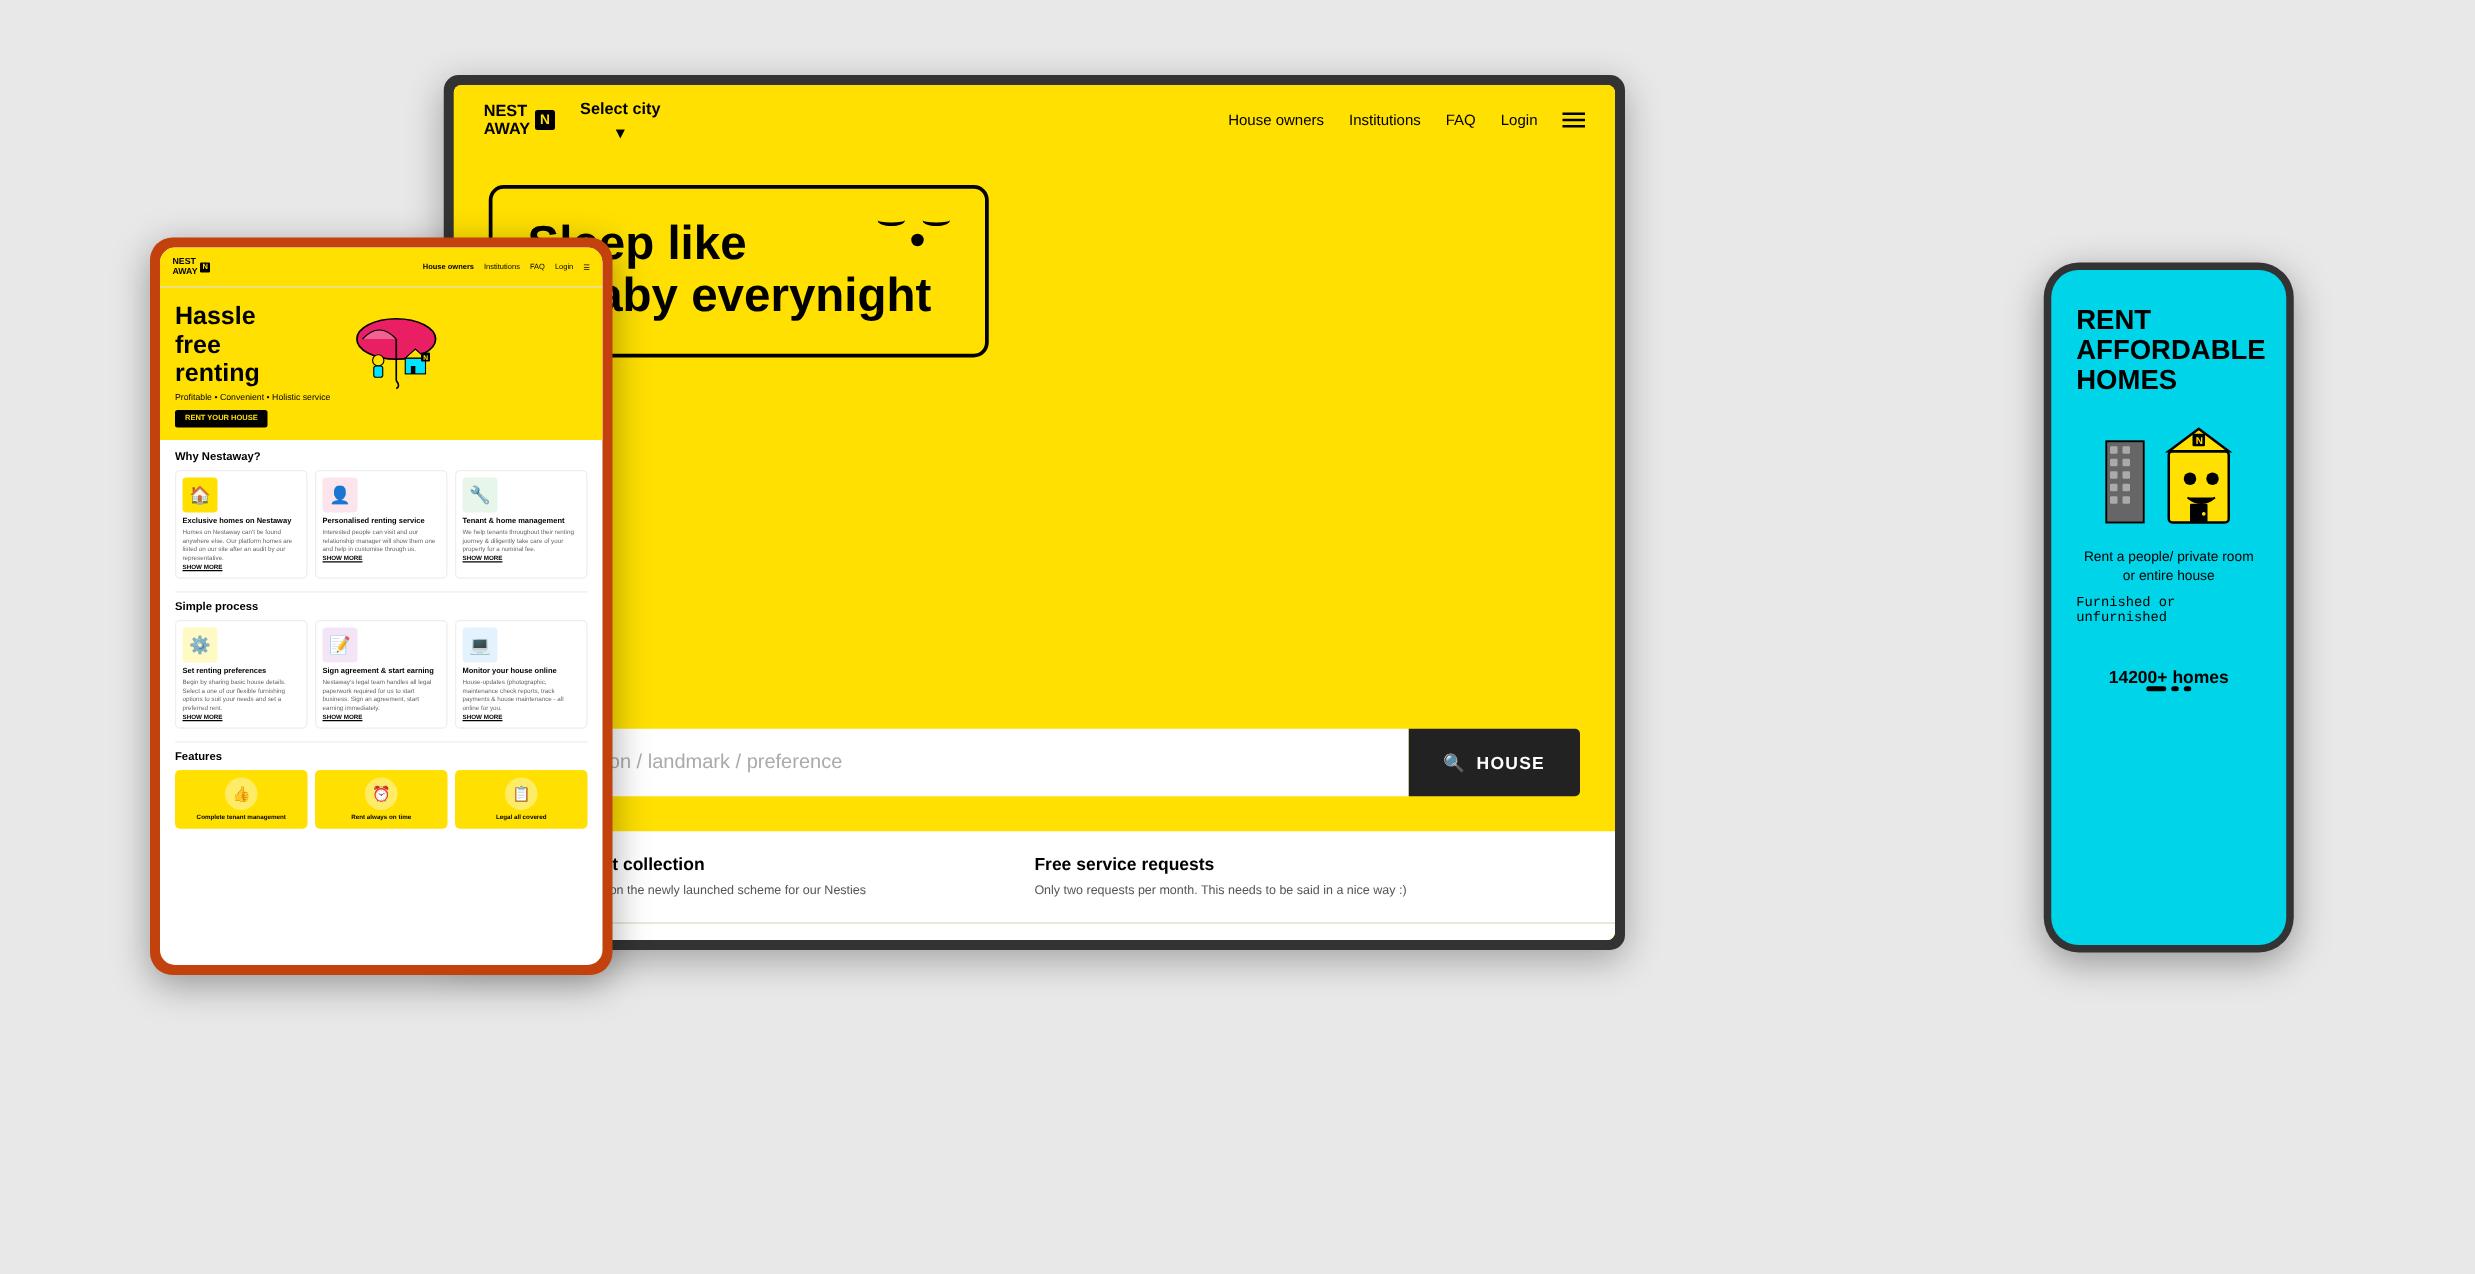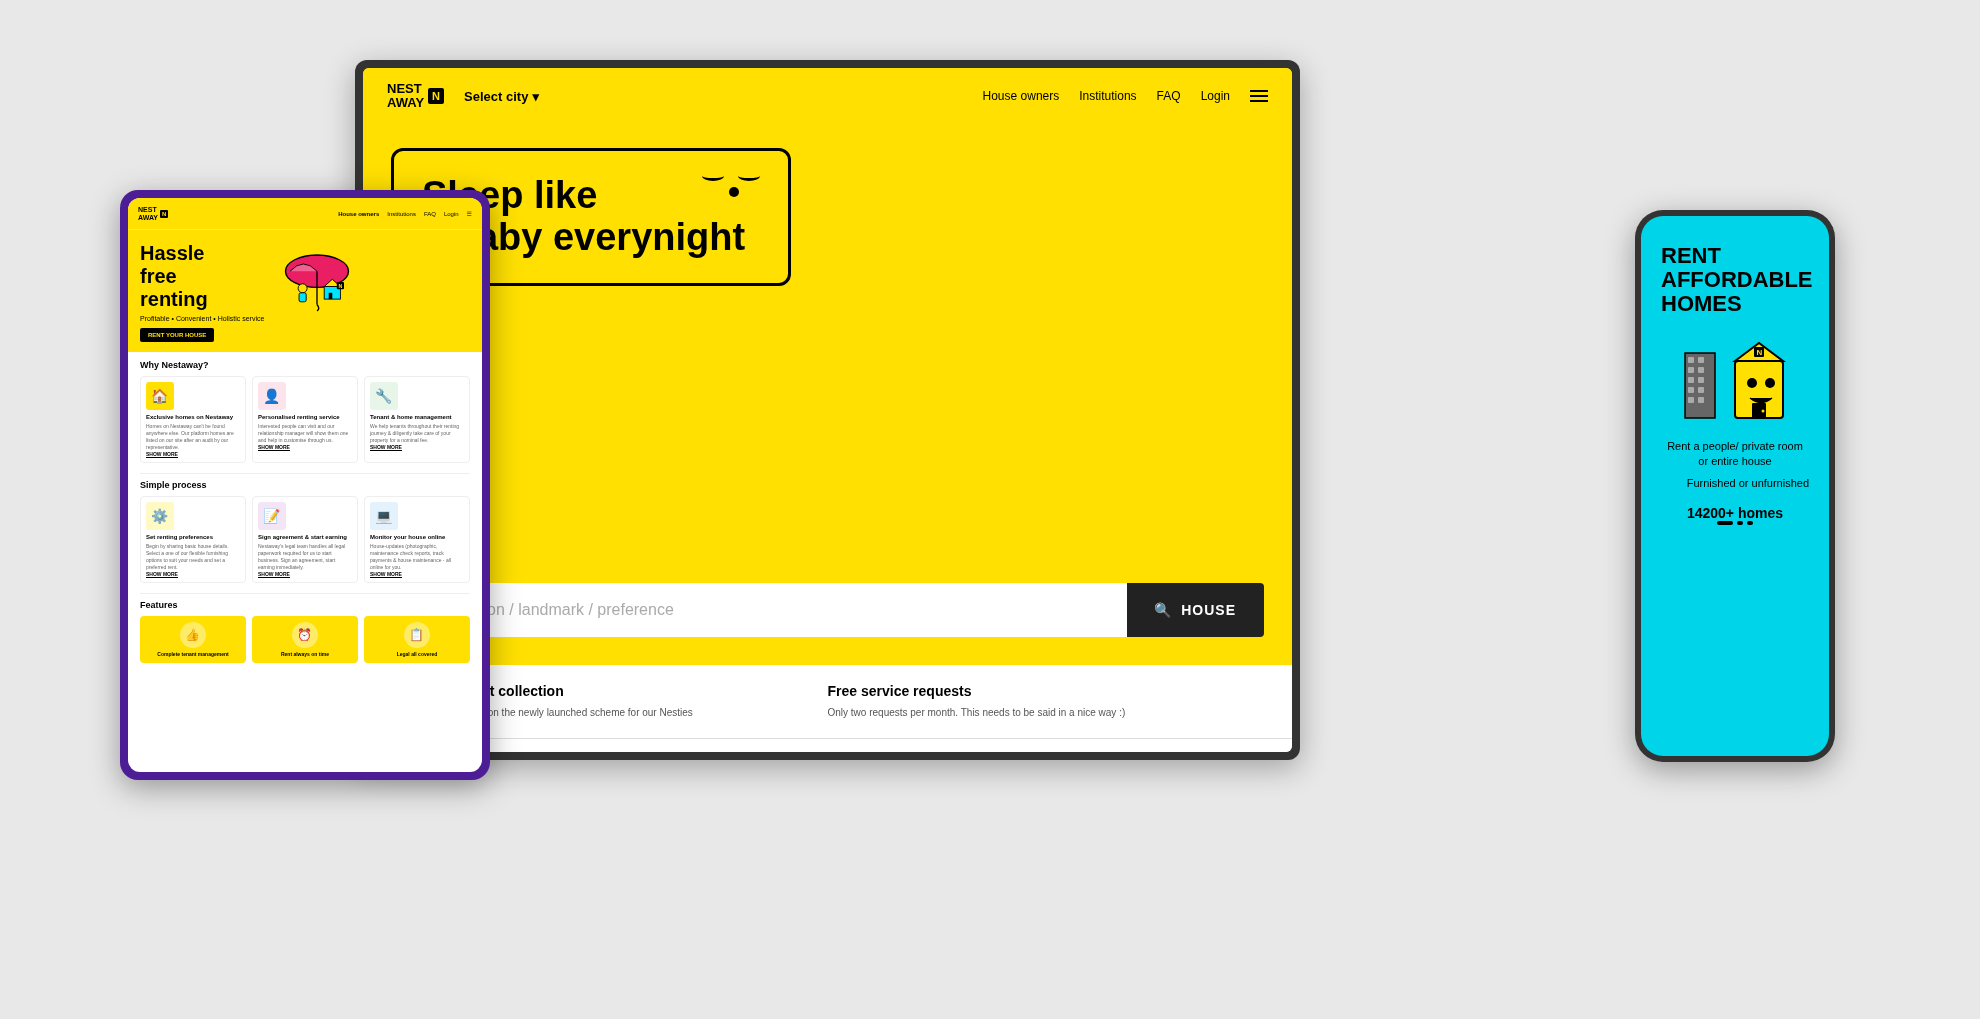--- a/index.html
+++ b/index.html
@@ -66,20 +66,21 @@
       border-radius: 2px;
     }
     .monitor-city {
       font-size: 13px;
       font-weight: 700;
       color: #000;
       display: flex;
       align-items: center;
       gap: 4px;
       cursor: pointer;
+      flex-direction: column;
     }
     .monitor-nav-right {
       margin-left: auto;
       display: flex;
       align-items: center;
       gap: 20px;
     }
     .monitor-nav-link {
       font-size: 12px;
       color: #000;
@@ -239,21 +240,21 @@
       font-size: 14px;
     }
 
     
     .tablet {
       position: absolute;
       left: 120px;
       top: 190px;
       width: 370px;
       height: 590px;
-      background: #4c1d95;
+      background: #c2410c;
       border-radius: 18px;
       padding: 8px;
       box-shadow: 0 8px 30px rgba(0,0,0,0.35);
       z-index: 10;
     }
     .tablet-screen {
       width: 100%;
       height: 100%;
       background: #fff;
       border-radius: 12px;
@@ -477,23 +478,24 @@
       font-size: 11px;
       color: #000;
       text-align: center;
       margin-bottom: 8px;
       font-weight: 500;
       line-height: 1.4;
     }
     .phone-desc2 {
       font-size: 11px;
       color: #000;
-      text-align: right;
-      margin-bottom: 16px;
+      text-align: left;
+      margin-bottom: 32px;
       font-weight: 500;
+      font-family: Liberation Mono, monospace;
     }
     .phone-count {
       font-size: 14px;
       font-weight: 900;
       color: #000;
       text-align: center;
     }
     .phone-dots {
       display: flex;
       justify-content: center;

